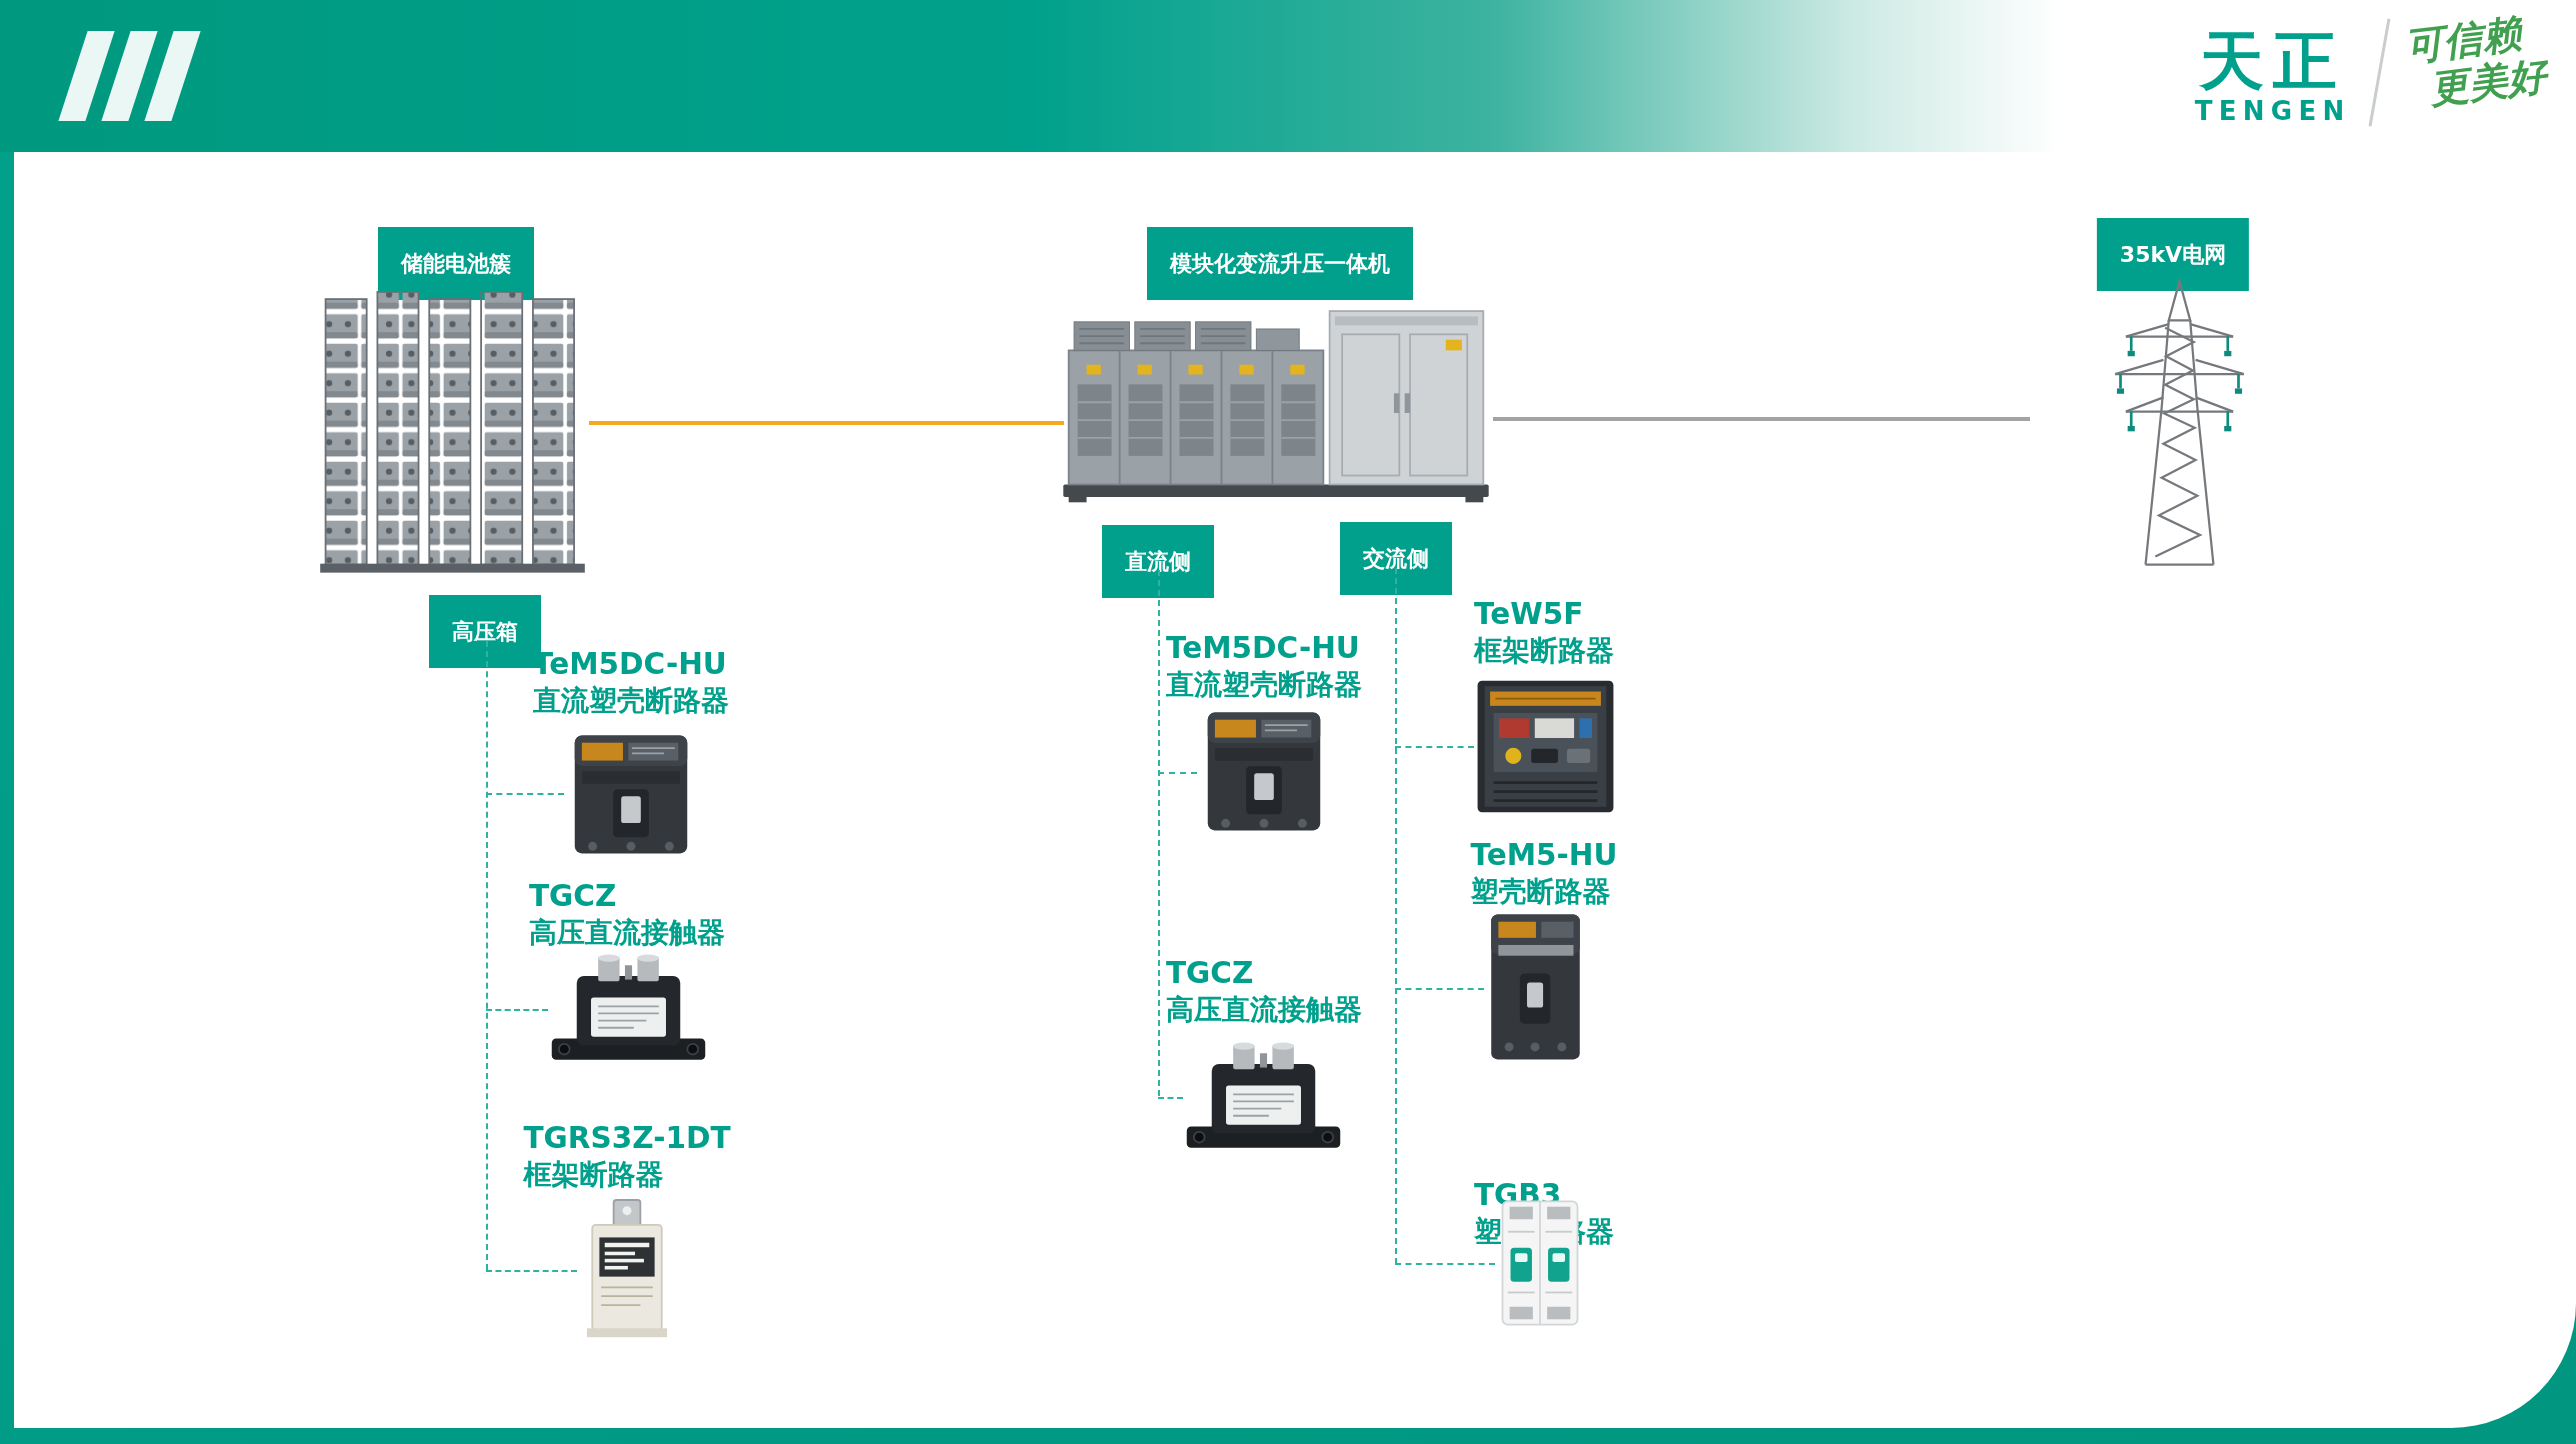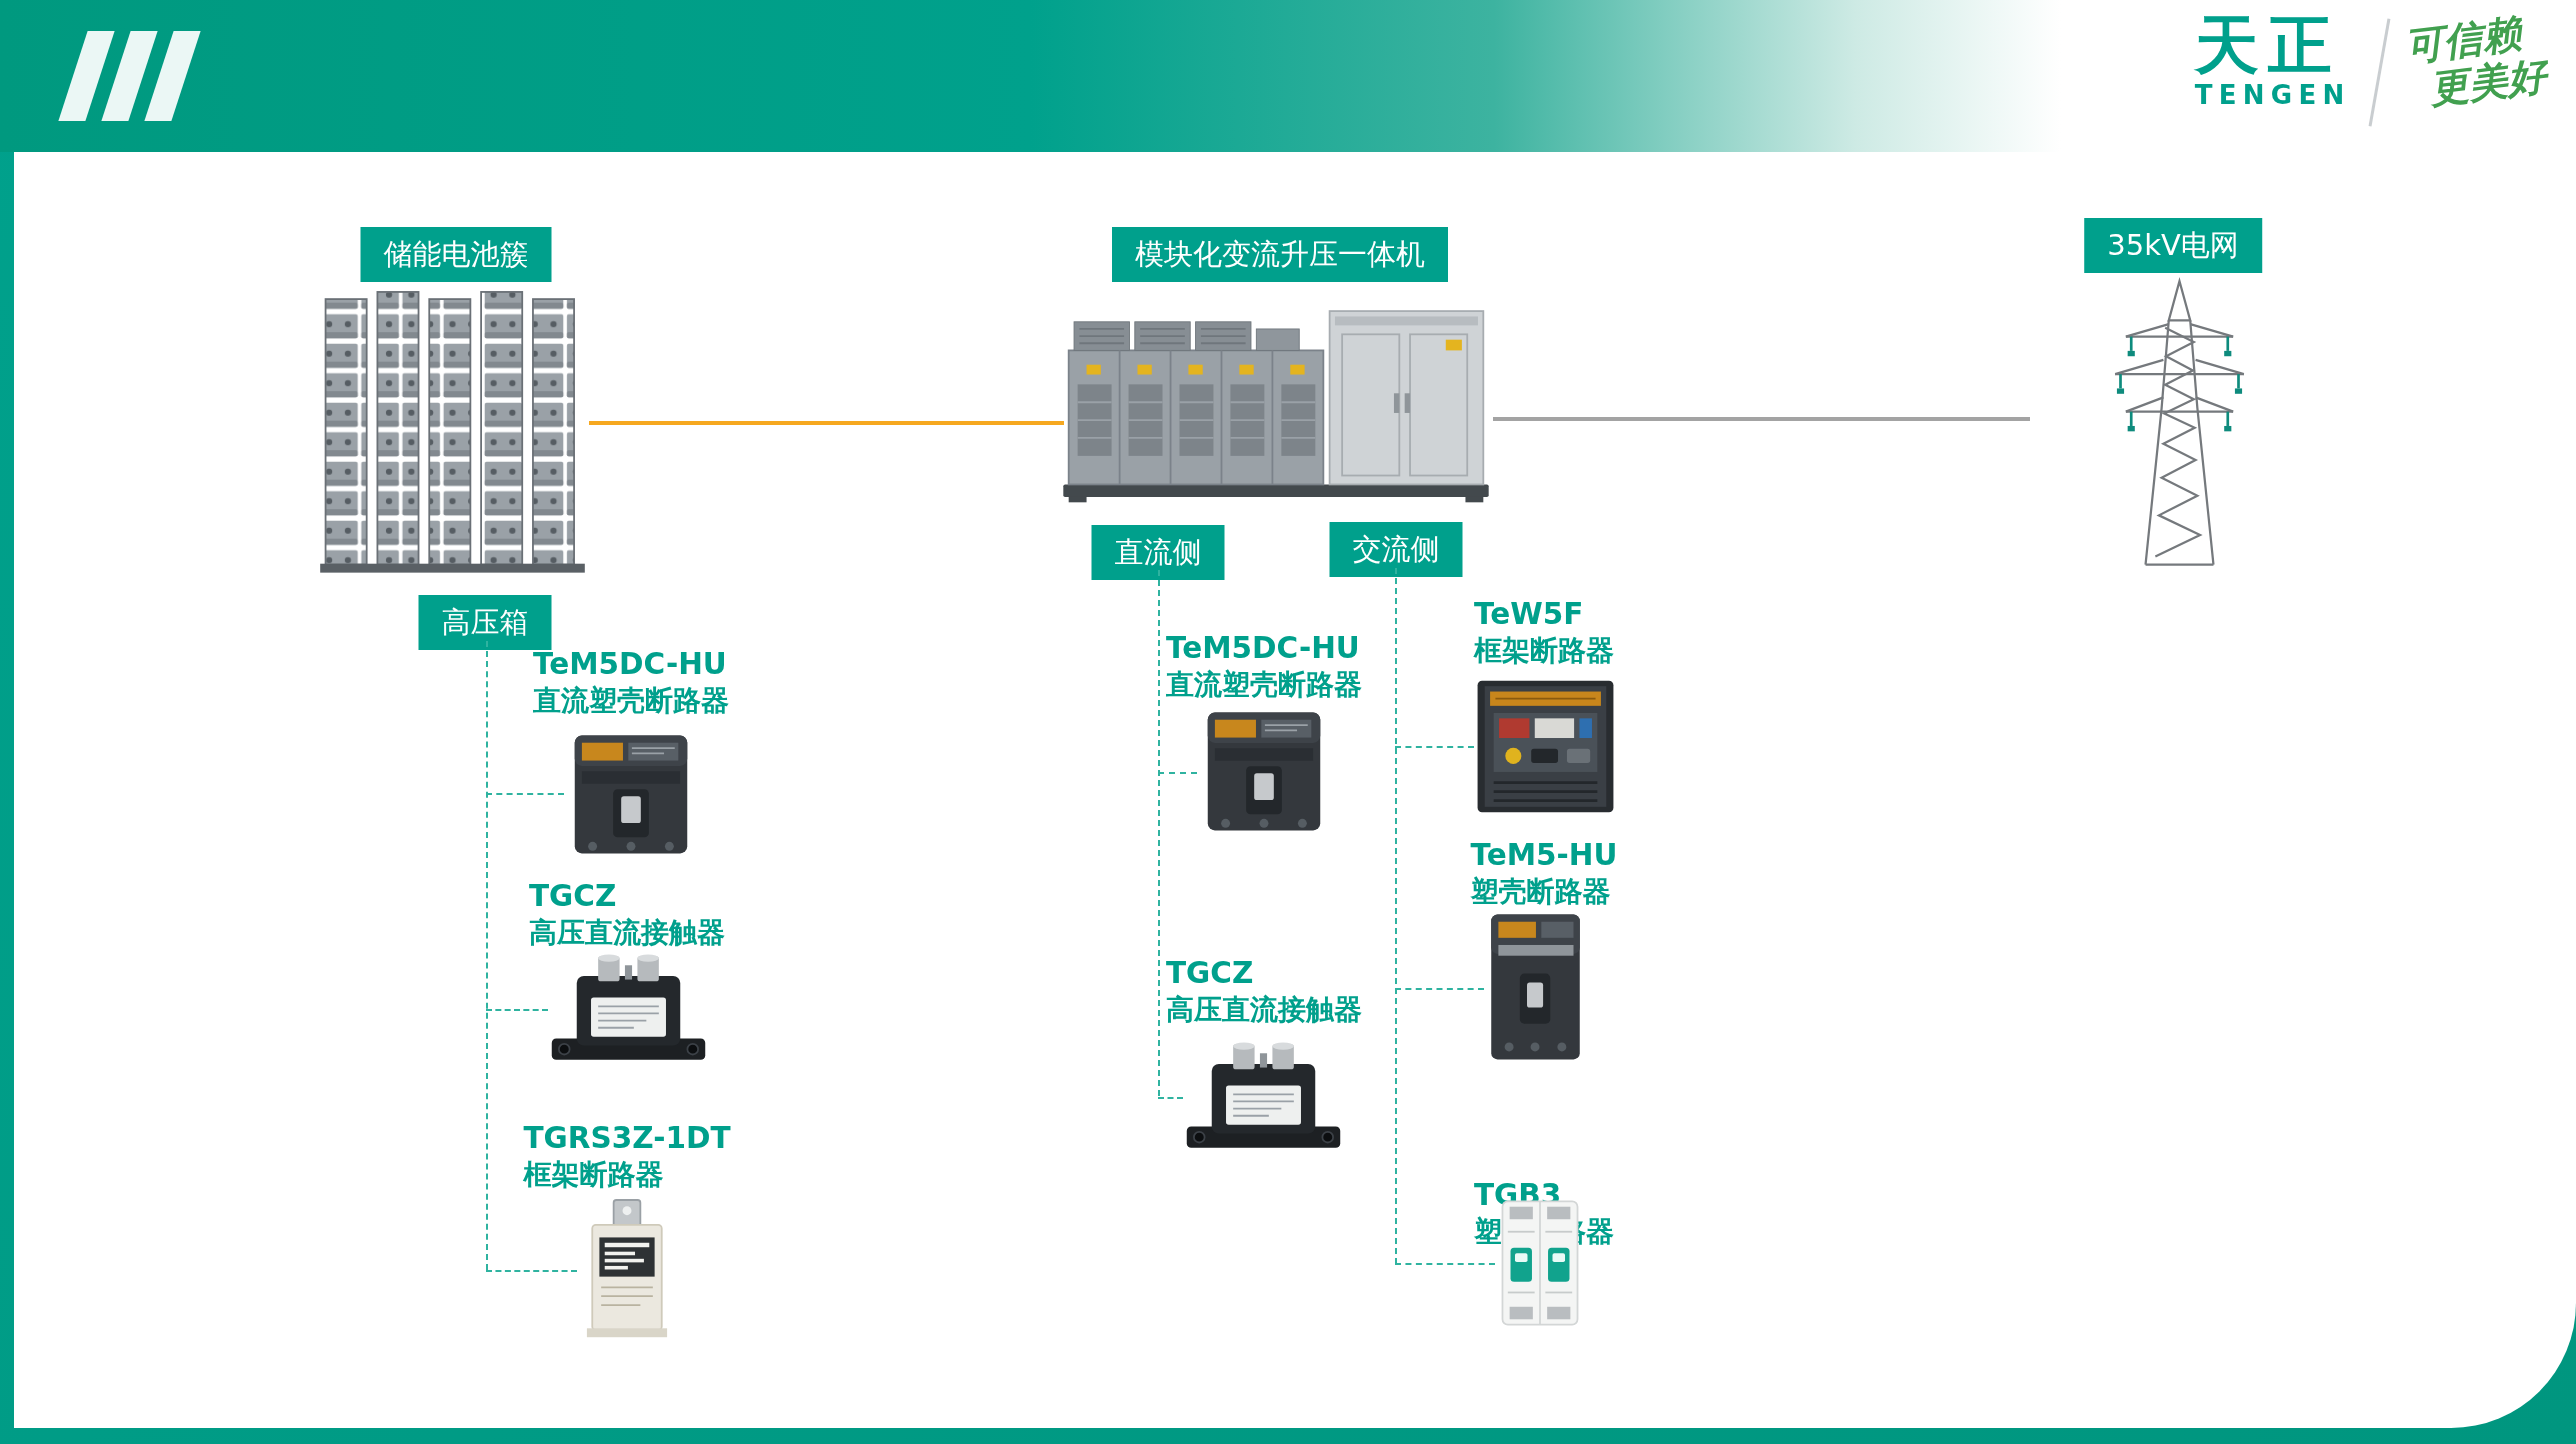--- a/index.html
+++ b/index.html
@@ -12,32 +12,32 @@
   
   .header{
     position:absolute;left:0;top:0;width:100%;height:152px;
     background:linear-gradient(90deg,#00997f 0%,#00a18c 40%,#3db3a0 58%,#cdeae4 72%,#ffffff 80%);
     display:flex;align-items:center;
   }
   .bars{display:flex;gap:16px;margin-left:73px;}
   .bars i{display:block;width:27px;height:90px;background:rgba(255,255,255,.92);transform:skewX(-18deg);}
   .title{color:#fff;font-size:73px;font-weight:bold;margin:0 0 0 41px;letter-spacing:5.4px;white-space:nowrap;}
   .brand{position:absolute;right:32px;top:10.7px;display:flex;align-items:flex-start;gap:27px;}
-  .brand-logo{}
+  .brand-logo{text-align:center;margin-top:16px;}
   .brand-cn{color:#00A08C;font-size:64px;font-weight:bold;line-height:68px;letter-spacing:9px;}
   .brand-en{color:#00A08C;font-size:26px;font-weight:bold;letter-spacing:6.3px;margin-top:1.8px;}
   .brand-divider{width:2.7px;height:109px;background:#c9cdd0;transform:rotate(10deg);margin-top:7.2px;}
   .brand-slogan{color:#41a04f;transform:rotate(-7deg);font-style:italic;font-weight:bold;margin-top:5.4px;}
   .slogan1{font-size:39px;line-height:45px;}
   .slogan2{font-size:39px;line-height:45px;margin-left:19.7px;}
   
   .badge{
     position:absolute;transform:translateX(-50%);
-    background:#00A08C;color:#fff;font-weight:normal;font-size:29px;
-    height:47px;line-height:47px;padding:4px 23px;white-space:nowrap;
+    background:#00A08C;color:#fff;font-weight:bold;font-size:22px;
+    height:47px;line-height:47px;padding:13px 23px;white-space:nowrap;
   }
   .prod{position:absolute;transform:translateX(-50%);text-align:left;color:#00A08C;font-weight:bold;white-space:nowrap;}
   .prod .model{font-size:29.5px;line-height:38px;}
   .prod .desc{font-size:28px;line-height:36px;}
   
   .img{position:absolute;}
   .img svg{display:block;width:100%;height:100%;}
   
   .line{position:absolute;}
   .line.orange{background:#F6A820;height:3.6px;}

